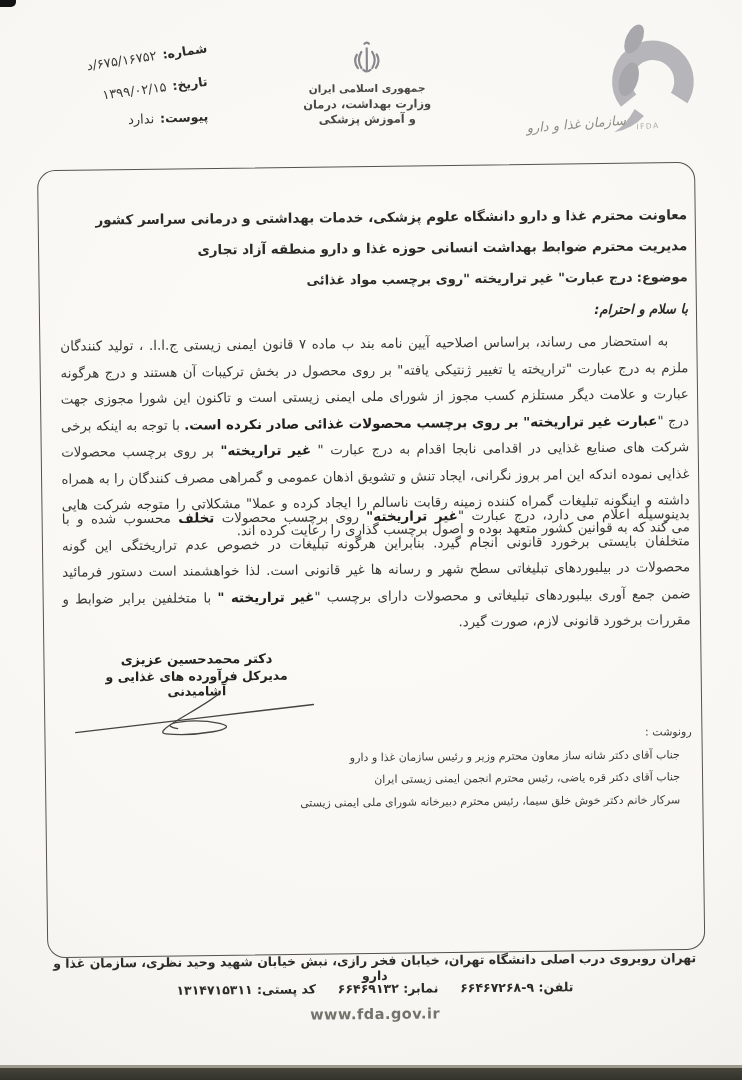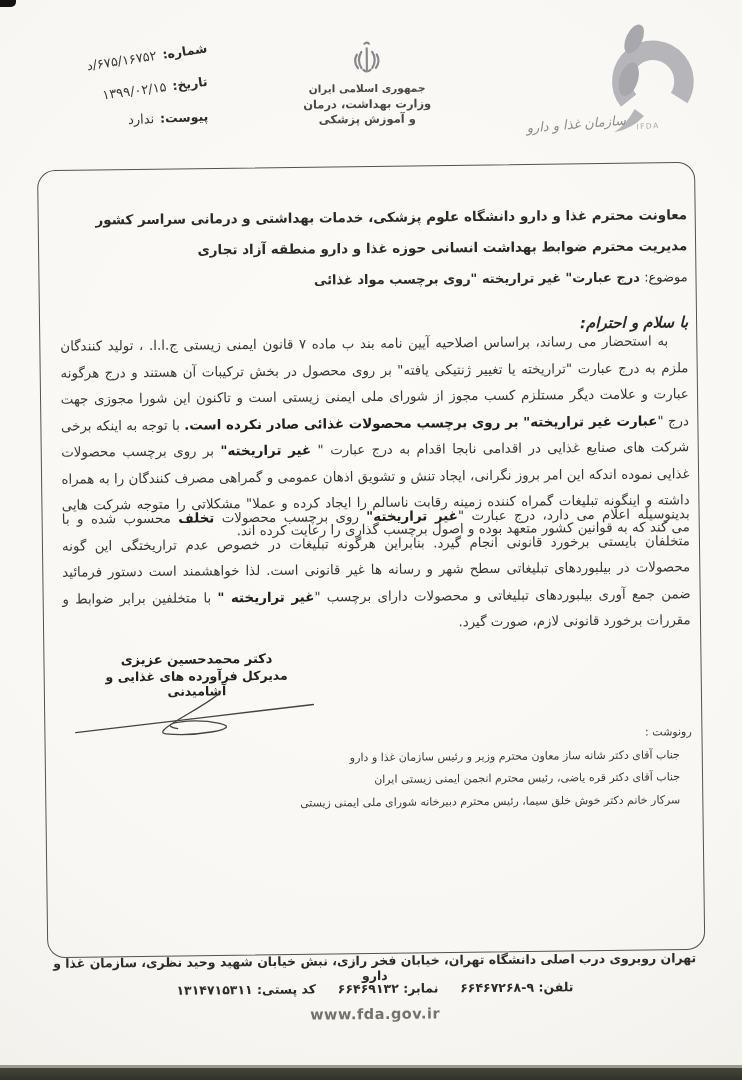--- a/index.html
+++ b/index.html
@@ -40,23 +40,23 @@
 
   
   .frame{position:absolute;left:42px;top:166px;width:656px;height:786px;
     border:1.6px solid #55534c;border-radius:18px;transform:rotate(-0.25deg);}
 
   .rtl{direction:rtl;}
   .recipients{position:absolute;left:62px;right:52px;top:202px;text-align:right;
     font-weight:bold;font-size:13.5px;line-height:31px;color:#2d2b27;}
   .subject{position:absolute;right:52px;left:62px;top:272px;text-align:right;
     font-size:13px;color:#2f2d29;}
-  .subject .lbl{font-weight:normal;}
+  .subject .lbl{font-weight:bold;}
   .subject .txt{font-weight:600;}
-  .salutation{position:absolute;right:52px;top:316px;font-size:15px;font-weight:bold;
+  .salutation{position:absolute;right:52px;top:304px;font-size:13px;font-weight:bold;
     font-style:italic;color:#2d2b27;}
 
   .para{position:absolute;left:62px;right:52px;text-align:justify;font-size:13.4px;
     line-height:26.5px;color:#3a3833;}
   .para .b{font-weight:bold;color:#23211d;}
   .para1{top:331px;text-indent:20px;}
   .para2{top:504px;}
 
   .signature{position:absolute;left:88px;top:650px;width:215px;text-align:center;
     font-weight:bold;color:#26241f;}

